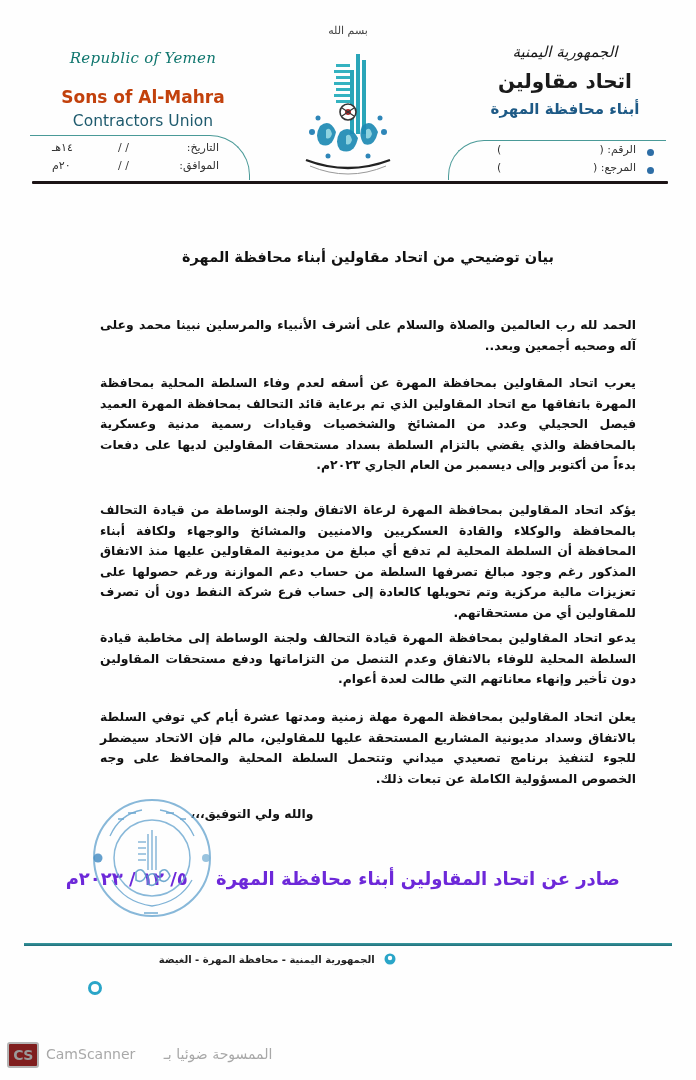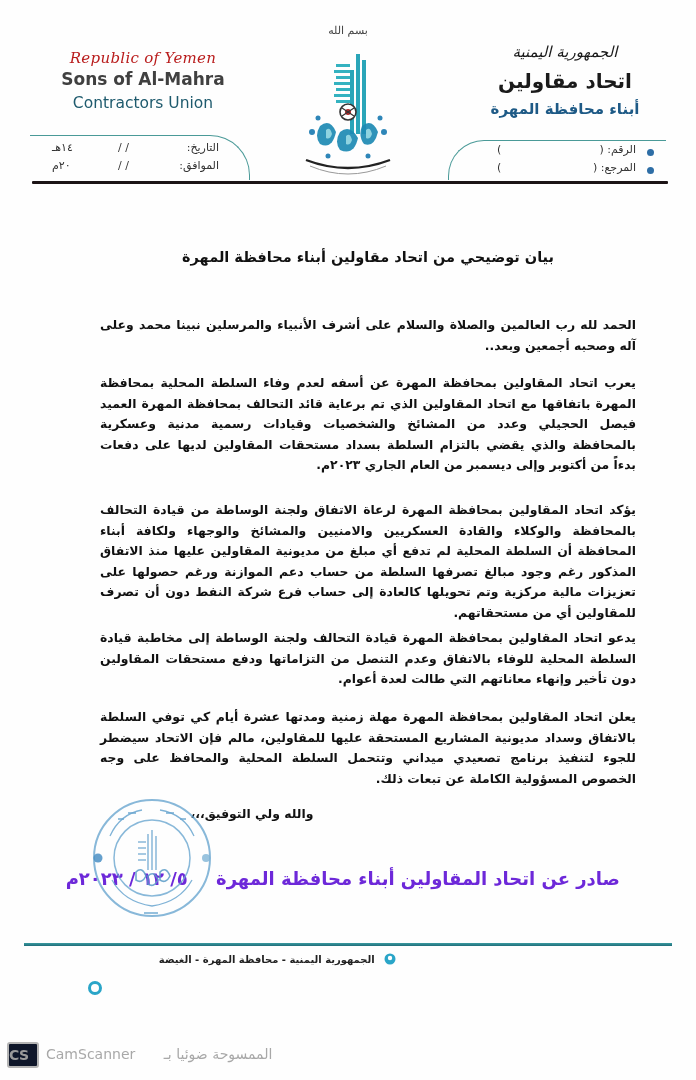--- a/index.html
+++ b/index.html
@@ -26,31 +26,31 @@
     .hdr-en {
       position: absolute;
       left: 58px; top: 48px;
       width: 170px;
       text-align: center;
     }
     .en-republic {
       font-family: "DejaVu Serif", serif;
       font-style: italic;
       font-size: 15px;
-      color: #b91c1c;
+      color: #0f766e;
       letter-spacing: 0.3px;
       height: 20px;
       line-height: 20px;
     }
     .en-sons {
       font-family: "DejaVu Sans", sans-serif;
       font-weight: bold;
       font-size: 17px;
-      color: #404040;
-      margin-top: 0;
+      color: #c2410c;
+      margin-top: 18px;
       line-height: 22px;
     }
     .en-union {
       font-family: "DejaVu Sans", sans-serif;
       font-size: 15.5px;
       color: #1e5a6d;
       margin-top: 2px;
       line-height: 22px;
     }
 
@@ -263,23 +263,24 @@
       position: absolute;
       left: 7px; top: 1042px;
       width: 32px; height: 26px;
       border: 2px solid #b4b4b4;
       border-radius: 3px;
       box-sizing: border-box;
       font-family: "DejaVu Sans", sans-serif;
       font-weight: bold;
       font-size: 14px;
       color: #9a9a9a;
+      text-align: center;
       line-height: 22px;
       letter-spacing: -0.5px;
-      background: #0f172a;
+      background: #7f1d1d;
     }
     .cs-text {
       position: absolute;
       left: 46px; top: 1046px;
       font-family: "DejaVu Sans", sans-serif;
       font-size: 14px;
       color: #a8a8a8;
       white-space: nowrap;
     }
     .cs-text .ar {

